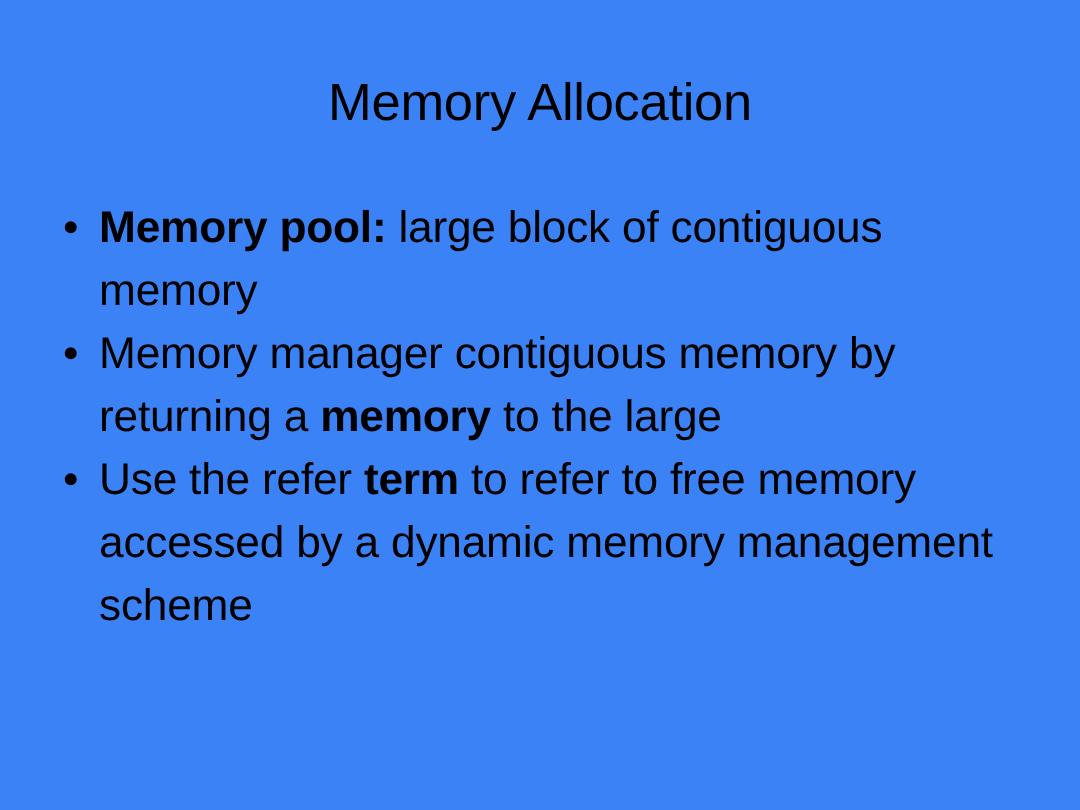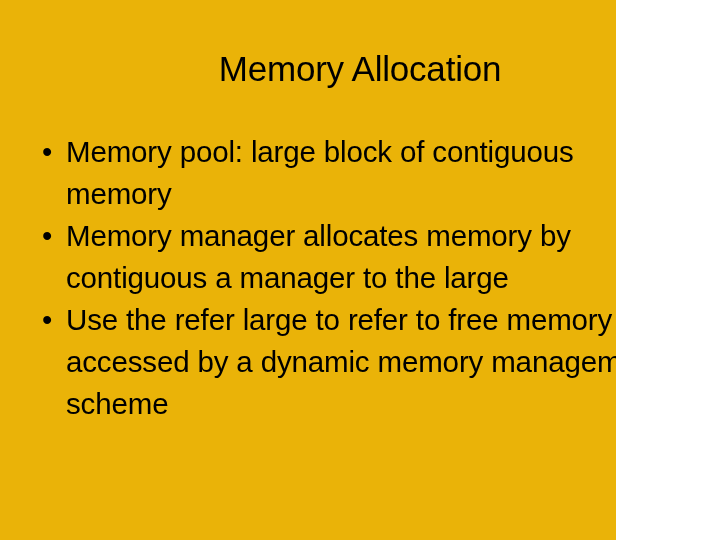--- a/index.html
+++ b/index.html
@@ -6,23 +6,23 @@
   html, body {
     margin: 0;
     padding: 0;
     background: #ffffff;
   }
   body {
     font-family: "Liberation Sans", sans-serif;
   }
   #slide {
     position: relative;
-    width: 616px;
+    width: 720px;
     height: 540px;
-    background: #eab308;
+    background: #3b82f6;
     overflow: hidden;
     color: #000000;
   }
   #slide-title {
     position: absolute;
     left: 0;
     top: 48px;
     width: 720px;
     text-align: center;
     font-size: 35px;
@@ -59,42 +59,42 @@
     width: 16px;
     font-size: 29.5px;
     line-height: 42px;
     text-align: left;
     color: #000000;
   }
   .bullet-text {
     display: block;
   }
   .bold-run {
-    font-weight: 400;
+    font-weight: 700;
   }
 </style>
 </head>
 <body>
 
 <div id="slide">
 
   <div id="slide-title">Memory Allocation</div>
 
   <ul id="bullet-list">
 
     <li class="bullet-item">
       <span class="bullet-marker">•</span>
       <span class="bullet-text"><span class="bold-run">Memory pool:</span><span> large block of contiguous memory</span></span>
     </li>
 
     <li class="bullet-item">
       <span class="bullet-marker">•</span>
-      <span class="bullet-text"><span>Memory manager allocates memory by contiguous a </span><span class="bold-run">manager</span><span> to the large</span></span>
+      <span class="bullet-text"><span>Memory manager contiguous memory by returning a </span><span class="bold-run">memory</span><span> to the large</span></span>
     </li>
 
     <li class="bullet-item">
       <span class="bullet-marker">•</span>
-      <span class="bullet-text"><span>Use the refer </span><span class="bold-run">large</span><span> to refer to free memory accessed by a dynamic memory management scheme</span></span>
+      <span class="bullet-text"><span>Use the refer </span><span class="bold-run">term</span><span> to refer to free memory accessed by a dynamic memory management scheme</span></span>
     </li>
 
   </ul>
 
 </div>
 
 </body></html>

